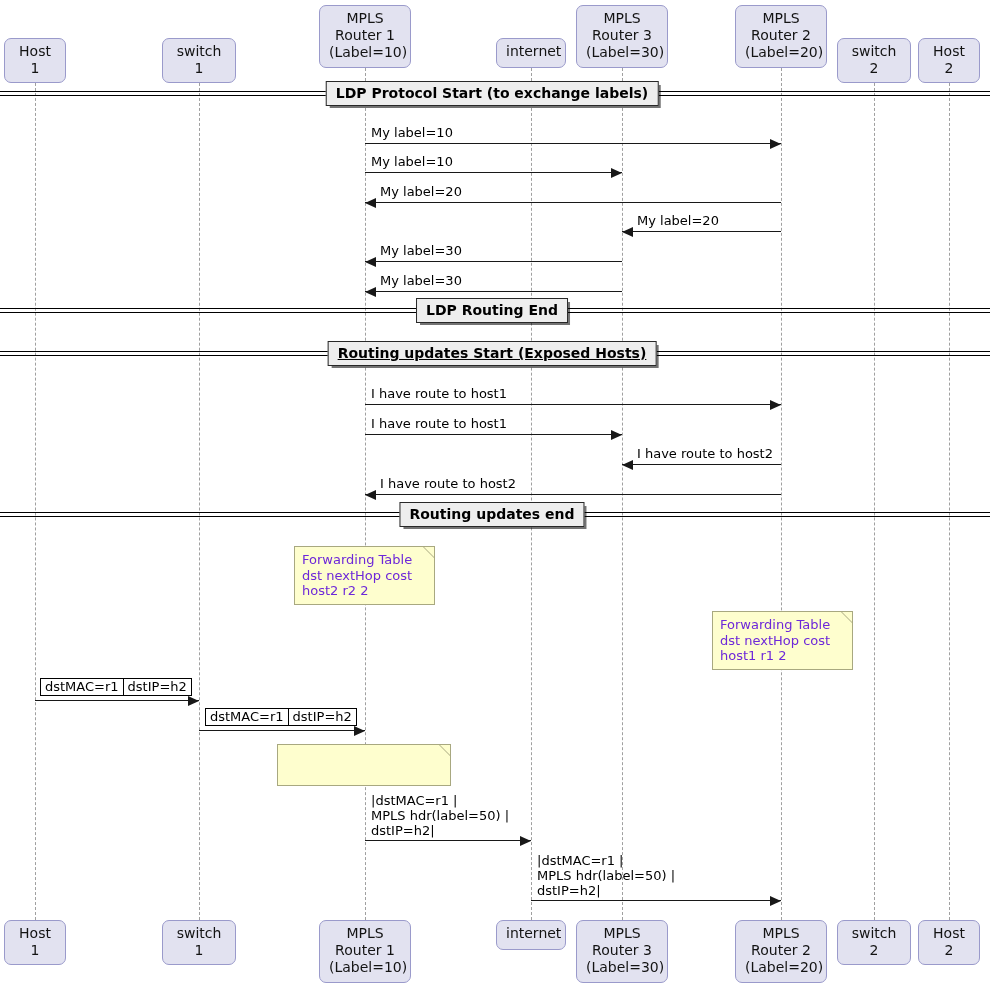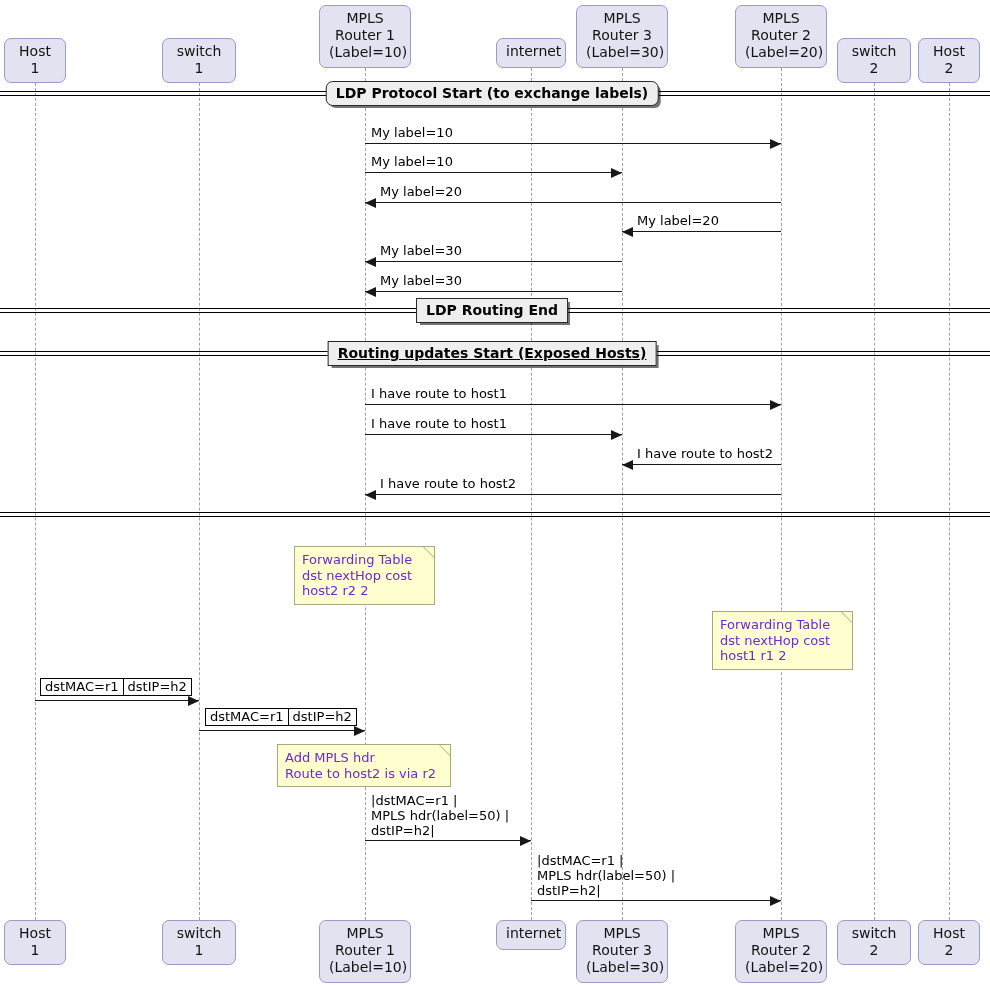--- a/index.html
+++ b/index.html
@@ -173,26 +173,27 @@
 Router 2
 (Label=20)</span></div>
     <div class="participant" style="left: 781px; top: 920px; width: 92px; min-height: 63px;"><span>MPLS
 Router 2
 (Label=20)</span></div>
     <div class="participant" style="left: 874px; top: 38px; width: 74px; min-height: 30px;"><span>switch 2</span></div>
     <div class="participant" style="left: 874px; top: 920px; width: 74px; min-height: 30px;"><span>switch 2</span></div>
     <div class="participant" style="left: 949px; top: 38px; width: 62px; min-height: 30px;"><span>Host 2</span></div>
     <div class="participant" style="left: 949px; top: 920px; width: 62px; min-height: 30px;"><span>Host 2</span></div>
     <div class="divider-lines" style="top: 91px;"></div>
-    <div class="divider-label" style="left: 492px; top: 81px; border-radius: 7px;">LDP Protocol Start (to exchange labels)</div>
+    <div class="divider-label" style="left: 492px; top: 81px;">LDP Protocol Start (to exchange labels)</div>
     <div class="divider-lines" style="top: 308px;"></div>
     <div class="divider-label" style="left: 492px; top: 298px;">LDP Routing End</div>
     <div class="divider-lines" style="top: 351px;"></div>
     <div class="divider-label" style="left: 492px; top: 341px; text-decoration: underline;">Routing updates Start (Exposed Hosts)</div>
     <div class="divider-lines" style="top: 512px;"></div>
+    <div class="divider-label" style="left: 492px; top: 502px;">Routing updates end</div>
     <div class="msg-line" style="left: 365px; top: 143px; width: 416px;"></div>
     <div class="arrow-head right" style="top: 138.5px; left: 770px;"></div>
     <div class="msg-label" style="left: 371px; top: 125px;">My label=10</div>
     <div class="msg-line" style="left: 365px; top: 172px; width: 257px;"></div>
     <div class="arrow-head right" style="top: 167.5px; left: 611px;"></div>
     <div class="msg-label" style="left: 371px; top: 154px;">My label=10</div>
     <div class="msg-line" style="left: 365px; top: 202px; width: 416px;"></div>
     <div class="arrow-head left" style="top: 197.5px; left: 365px;"></div>
     <div class="msg-label" style="left: 380px; top: 184px;">My label=20</div>
     <div class="msg-line" style="left: 622px; top: 231px; width: 159px;"></div>
@@ -237,15 +238,14 @@
     <div class="arrow-head right" style="top: 895.5px; left: 770px;"></div>
     <div class="msg-label" style="left: 537px; top: 853px;">|dstMAC=r1 |
 MPLS hdr(label=50) |
 dstIP=h2|</div>
     <div class="note" style="left: 294px; top: 546px; width: 141px; min-height: 57px;"><span>Forwarding Table
 dst    nextHop cost
 host2  r2      2</span><div class="note-fold"></div><div class="note-fold-inner"></div></div>
     <div class="note" style="left: 712px; top: 611px; width: 141px; min-height: 57px;"><span>Forwarding Table
 dst    nextHop cost
 host1  r1      2</span><div class="note-fold"></div><div class="note-fold-inner"></div></div>
-    <div class="note" style="left: 277px; top: 744px; width: 174px; min-height: 42px;"><span>Add MPLS hdr
-Route to host2 is via r2</span><div class="note-fold"></div><div class="note-fold-inner"></div></div>
+    <div class="note" style="left: 277px; top: 744px; width: 174px; min-height: 42px;"><div class="note-fold"></div><div class="note-fold-inner"></div></div>
   </div>
 
 </body></html>

